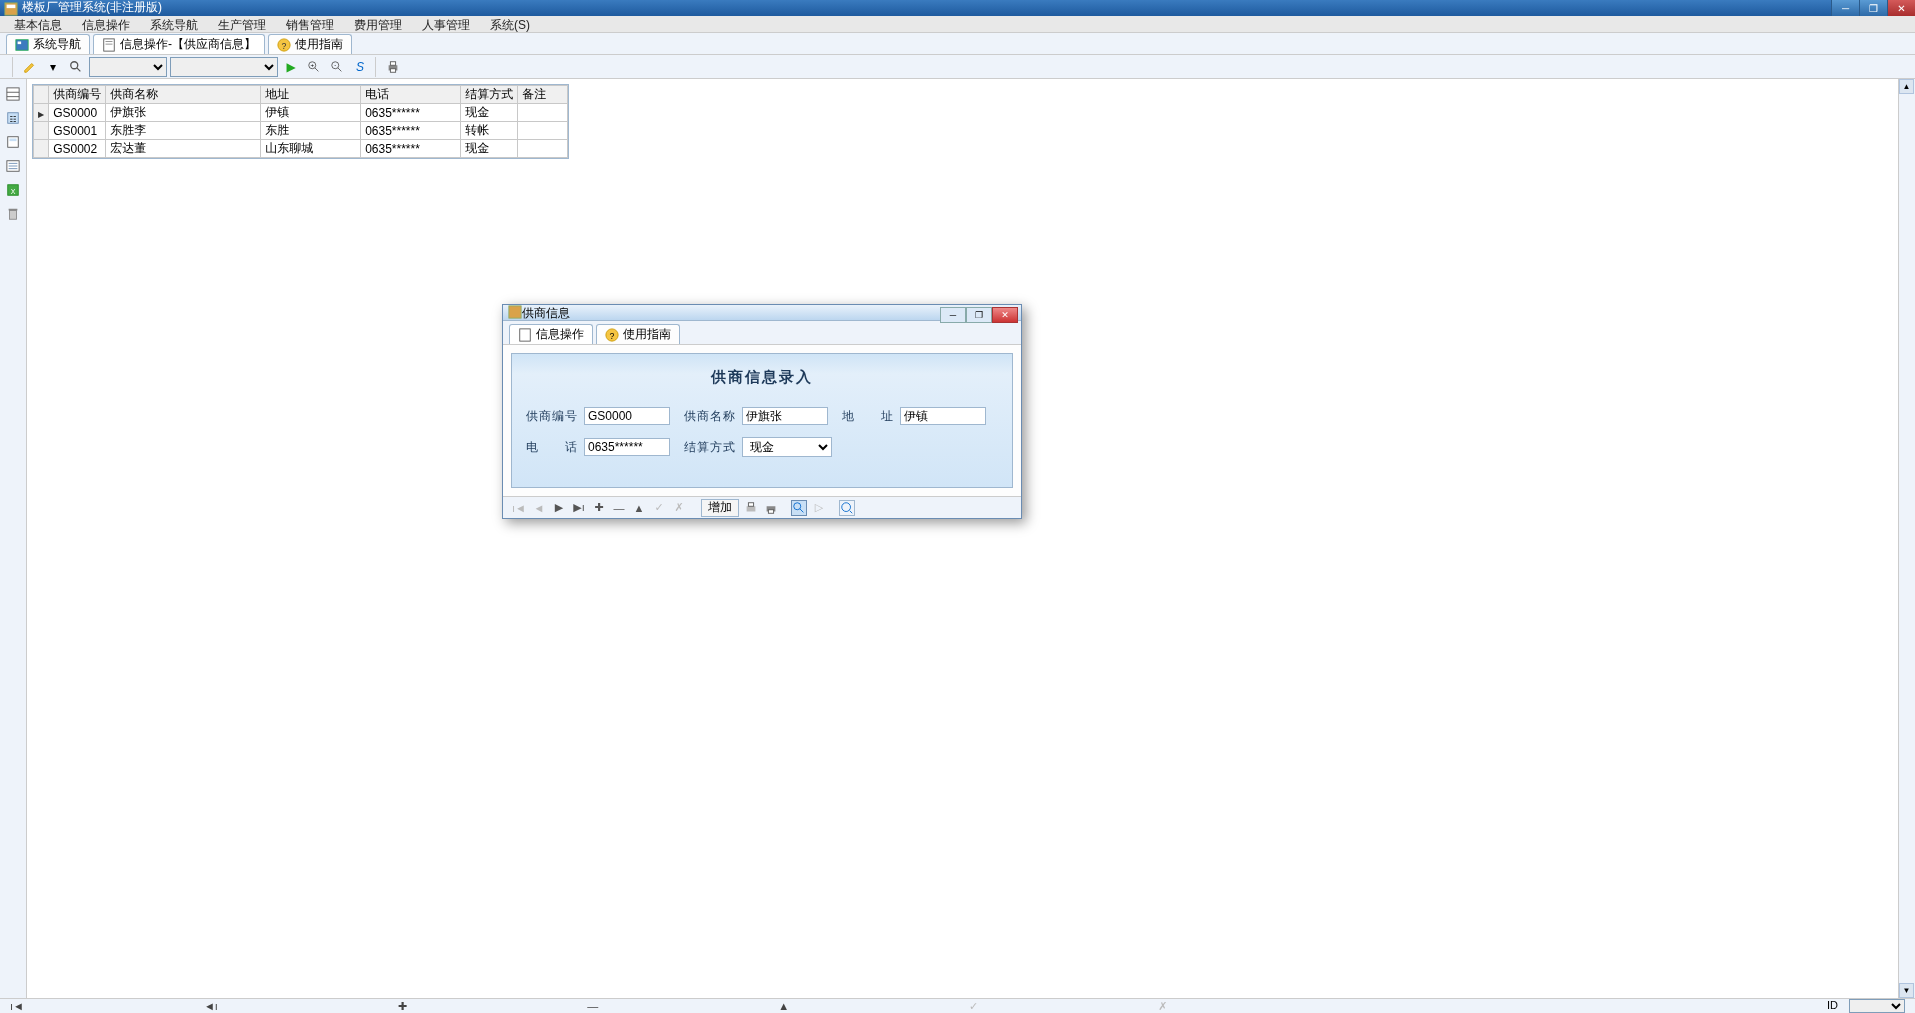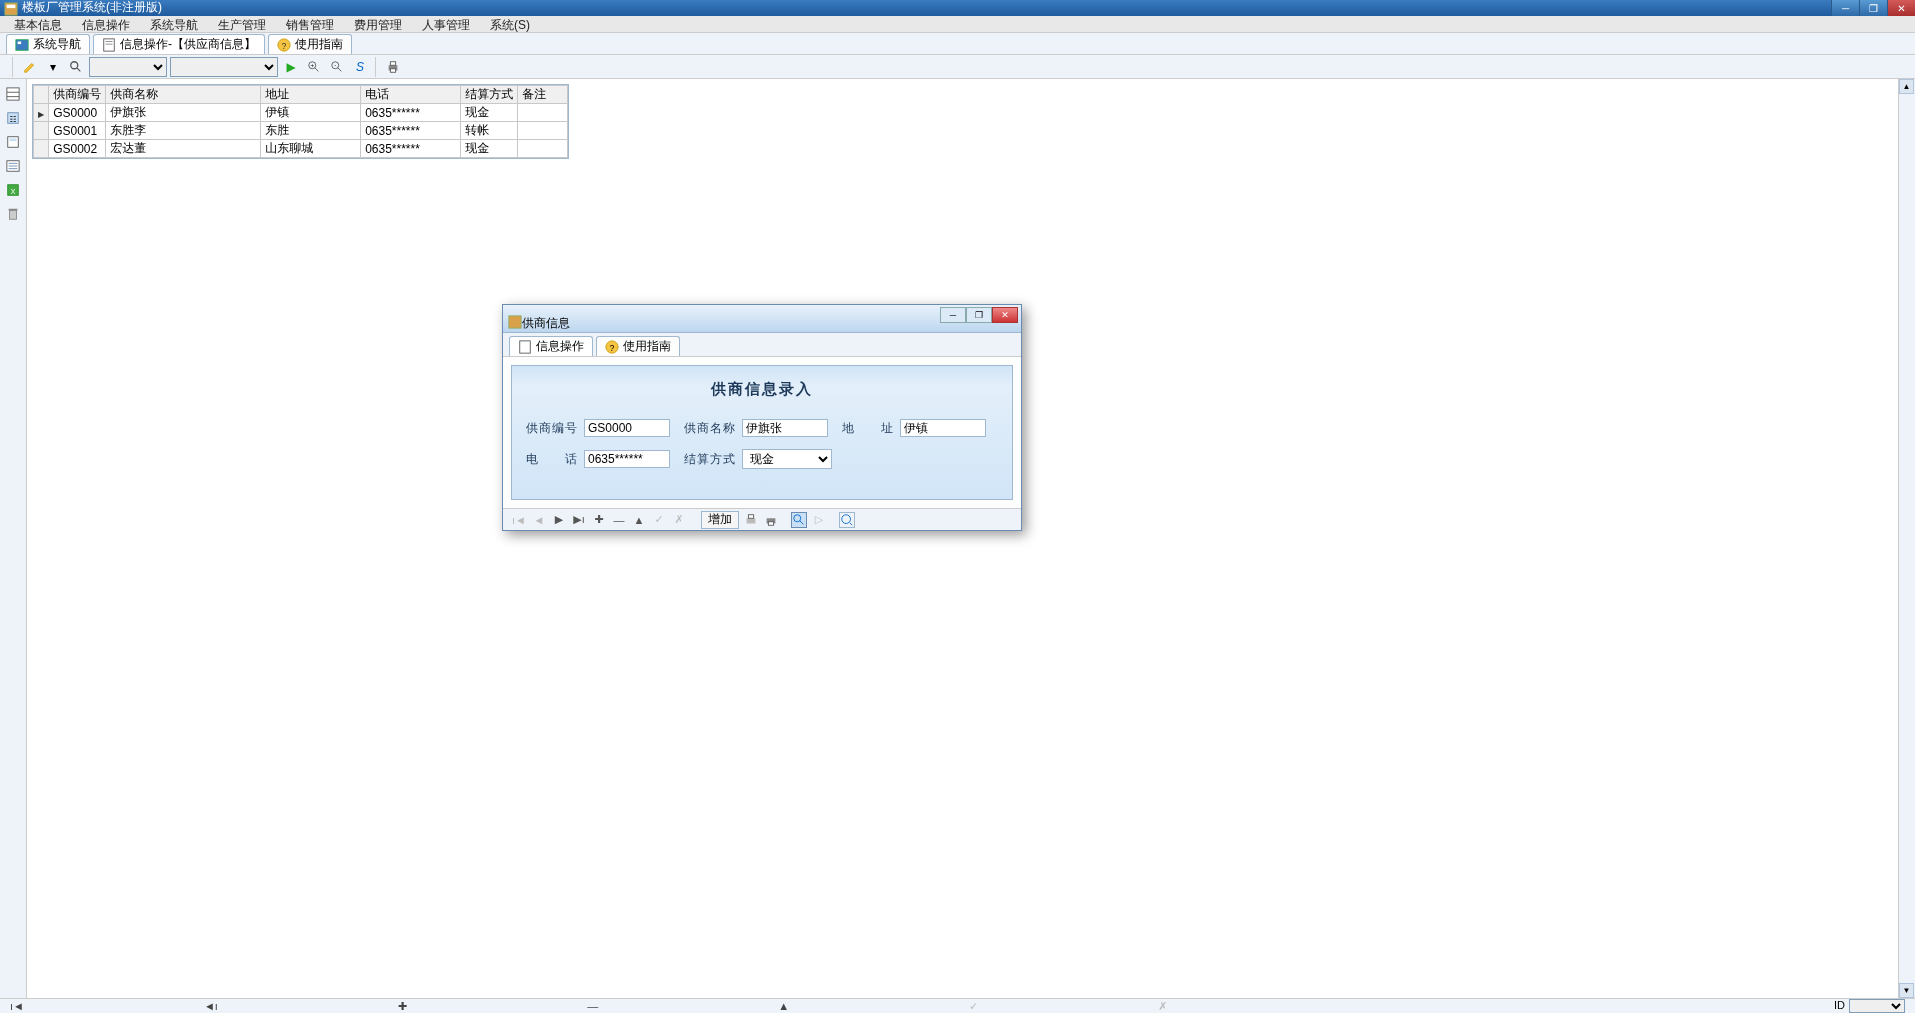--- a/index.html
+++ b/index.html
@@ -43,26 +43,26 @@
 .grid .sel-row .rowhdr::before { content: "▶"; font-size: 8px; color: #333; }
 
 .right-scroll { width: 17px; background: #eef3fa; border-left: 1px solid #ccc; position: relative; }
 .right-scroll .up, .right-scroll .down { position: absolute; width: 15px; height: 15px; left: 0; background: #dce6f1; border: 1px solid #b0c4de; display: flex; align-items: center; justify-content: center; font-size: 8px; cursor: pointer; }
 .right-scroll .up { top: 0; } .right-scroll .down { bottom: 0; }
 
 
 .bottom-nav { position: absolute; left: 0; right: 0; bottom: 0; height: 15px; background: #eef3fa; border-top: 1px solid #ccc; display: flex; align-items: center; justify-content: space-between; padding: 0 10px; font-size: 11px; }
 .bottom-nav .nav-group { display: flex; gap: 180px; align-items: center; }
 .bottom-nav .nav-btn { cursor: pointer; color: #444; font-size: 11px; }
-.bottom-nav .id-box { display: flex; align-items: flex-start; gap: 4px; }
+.bottom-nav .id-box { display: flex; align-items: flex-start; gap: 11px; }
 .bottom-nav .id-box select { height: 14px; width: 56px; font-size: 11px; border: 1px solid #7f9db9; }
 
 
 .dialog { position: absolute; left: 502px; top: 304px; width: 520px; background: #fdfdfd; border: 1px solid #6a8cb2; box-shadow: 4px 4px 12px rgba(0,0,0,0.4); }
-.dialog-titlebar { height: 28px; background: linear-gradient(to bottom,#e9f2fb,#bcd6ef); display: flex; align-items: flex-end; padding-left: 5px; border-bottom: 1px solid #9fb7cf; font-size: 12px; position: relative; }
+.dialog-titlebar { height: 16px; background: linear-gradient(to bottom,#e9f2fb,#bcd6ef); display: flex; align-items: flex-start; padding-left: 5px; border-bottom: 1px solid #9fb7cf; font-size: 12px; position: relative; }
 .dialog-titlebar .win-controls { position: absolute; right: 3px; top: 2px; display: flex; gap: 0; }
 .dialog-titlebar .dwin-btn { width: 26px; height: 16px; border: 1px solid #8aa; background: #dce9f7; display: flex; align-items: center; justify-content: center; font-size: 9px; cursor: pointer; }
 .dialog-titlebar .dwin-btn.close { background: linear-gradient(to bottom,#e88,#c33); color: #fff; border-color: #a33; }
 
 .dialog-tabs { height: 24px; background: #eef3fa; border-bottom: 1px solid #ccc; display: flex; align-items: flex-end; padding-left: 6px; }
 .dialog-body { padding: 8px; }
 .form-panel { border: 1px solid #9fb7cf; background: linear-gradient(to bottom,#cfe4f6 0%,#e3effa 15%,#d1e5f7 100%); padding: 14px 14px 18px 14px; }
 .form-title { text-align: center; font-size: 15px; font-weight: bold; color: #1e3a5a; margin-bottom: 20px; letter-spacing: 2px; }
 .form-row { display: flex; align-items: center; margin-bottom: 12px; gap: 6px; }
 .form-row label { font-size: 12px; color: #1e3a5a; white-space: nowrap; letter-spacing: 1px; }

